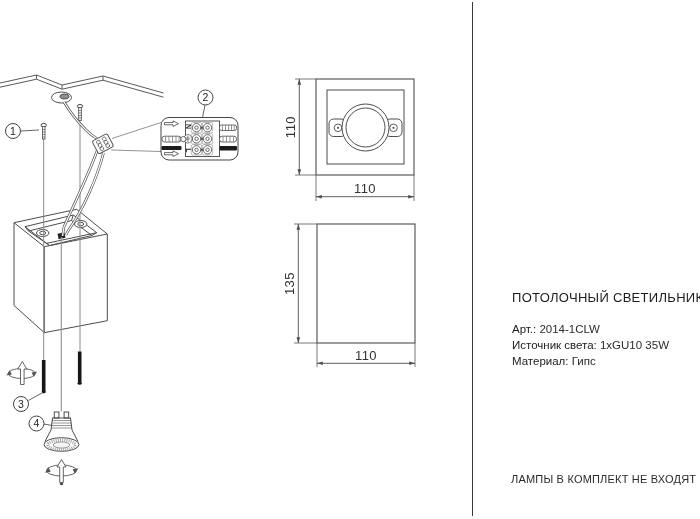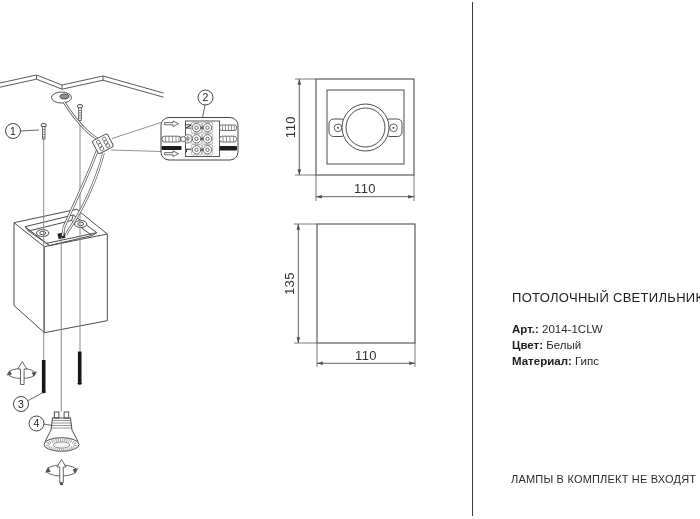--- a/index.html
+++ b/index.html
@@ -18,21 +18,21 @@
     position:absolute; left:472px; top:2px; width:1.3px; height:514px;
     background:#3a3a3a;
   }
   .right-panel { position:absolute; left:512px; top:0; width:186px; }
   .product-type {
     position:absolute; left:0; top:290px; font-size:13px; letter-spacing:.3px;
     color:#1c1c1e; white-space:nowrap;
   }
   .specs { position:absolute; left:0; top:321px; font-size:11.5px; color:#2b2b2b; }
   .spec-row { height:16.2px; line-height:16.2px; white-space:nowrap; }
-  .spec-label { font-weight:700; color:#1c1c1e; }
+  .spec-label { font-weight:400; color:#1c1c1e; }
   .note {
     position:absolute; left:-1px; top:473px; font-size:11px; letter-spacing:.2px;
     color:#2b2b2b; white-space:nowrap;
   }
   svg text { font-family:"Liberation Sans", sans-serif; }
   .callout-num { font-size:10.5px; fill:#222; }
   .dim-label { font-size:13px; fill:#333; font-weight:500; letter-spacing:.5px; }
   .term-letter { font-size:7px; font-weight:700; fill:#222; }
 </style>
 </head>
@@ -274,19 +274,19 @@
     </g>
   </svg>
 
 
   <div class="divider"></div>
 
   <div class="right-panel">
     <div class="product-type">ПОТОЛОЧНЫЙ СВЕТИЛЬНИК</div>
     <div class="specs">
       <div class="spec-row"><span class="spec-label">Арт.:</span> <span>2014-1CLW</span></div>
-      <div class="spec-row"><span class="spec-label">Цвет:</span> <span>Белый</span></div>
+      <div class="spec-row"><span class="spec-label">Источник света:</span> <span>1xGU10 35W</span></div>
       <div class="spec-row"><span class="spec-label">Материал:</span> <span>Гипс</span></div>
     </div>
     <div class="note">ЛАМПЫ В КОМПЛЕКТ НЕ ВХОДЯТ</div>
   </div>
 
 </div>
 
 </body></html>

